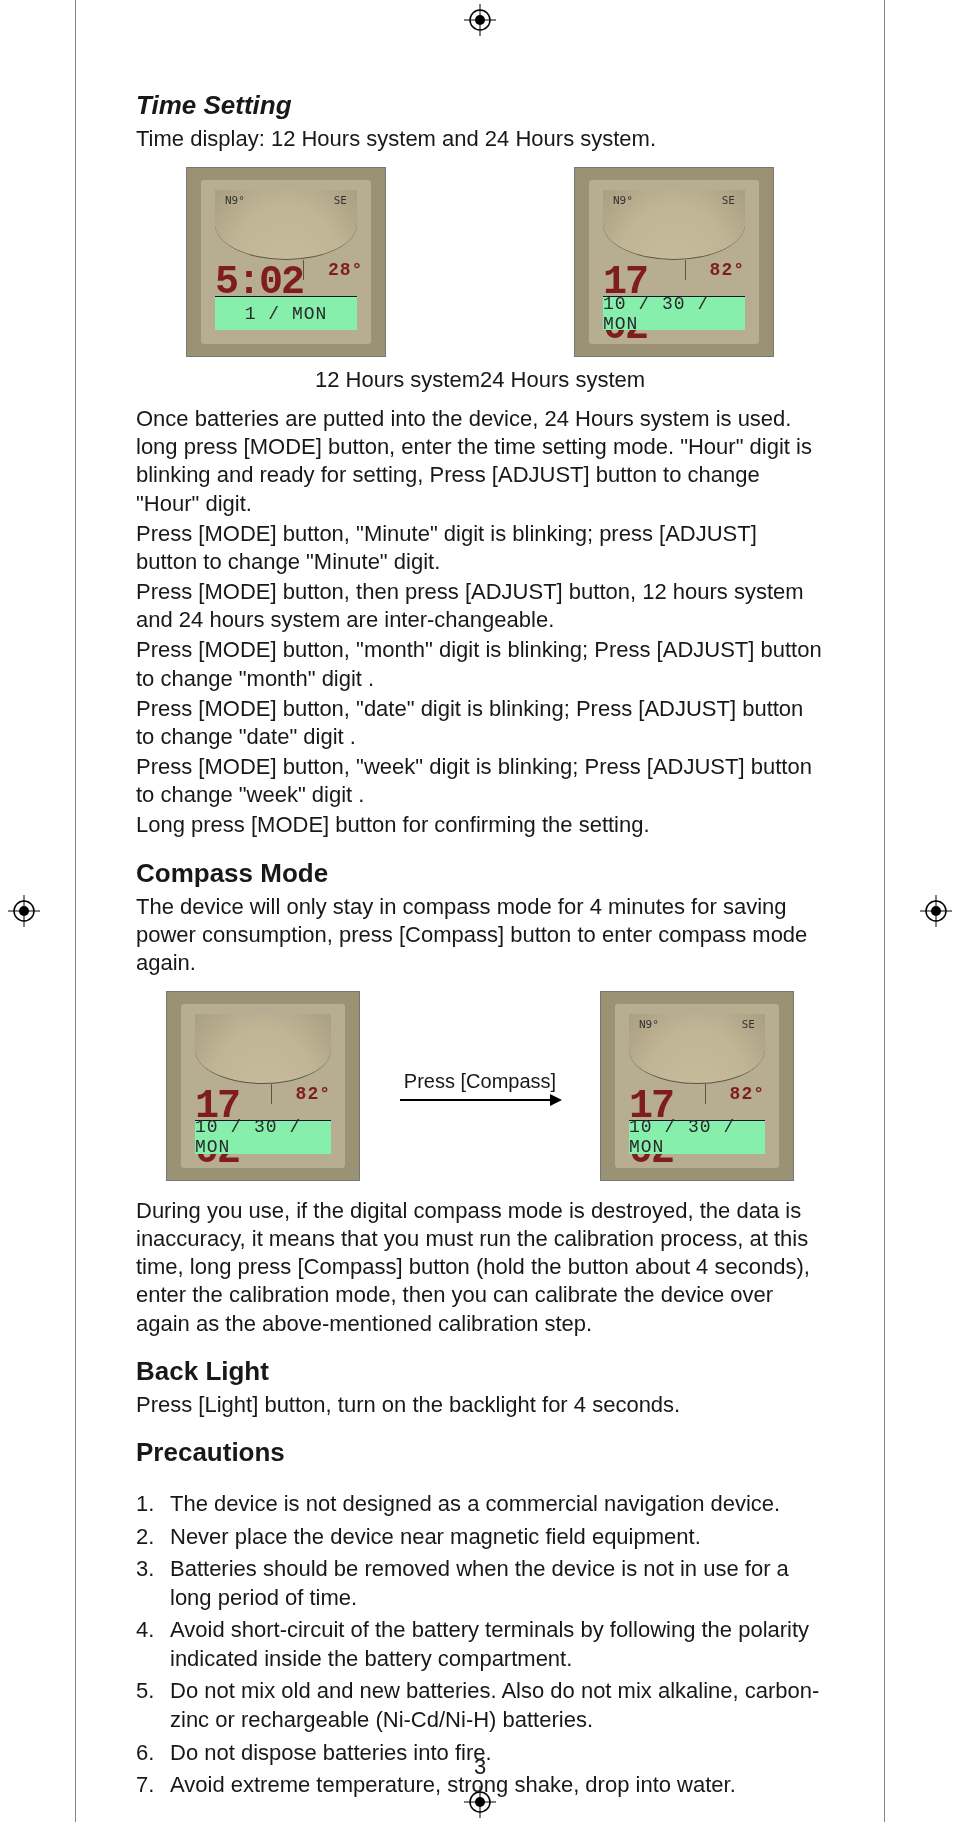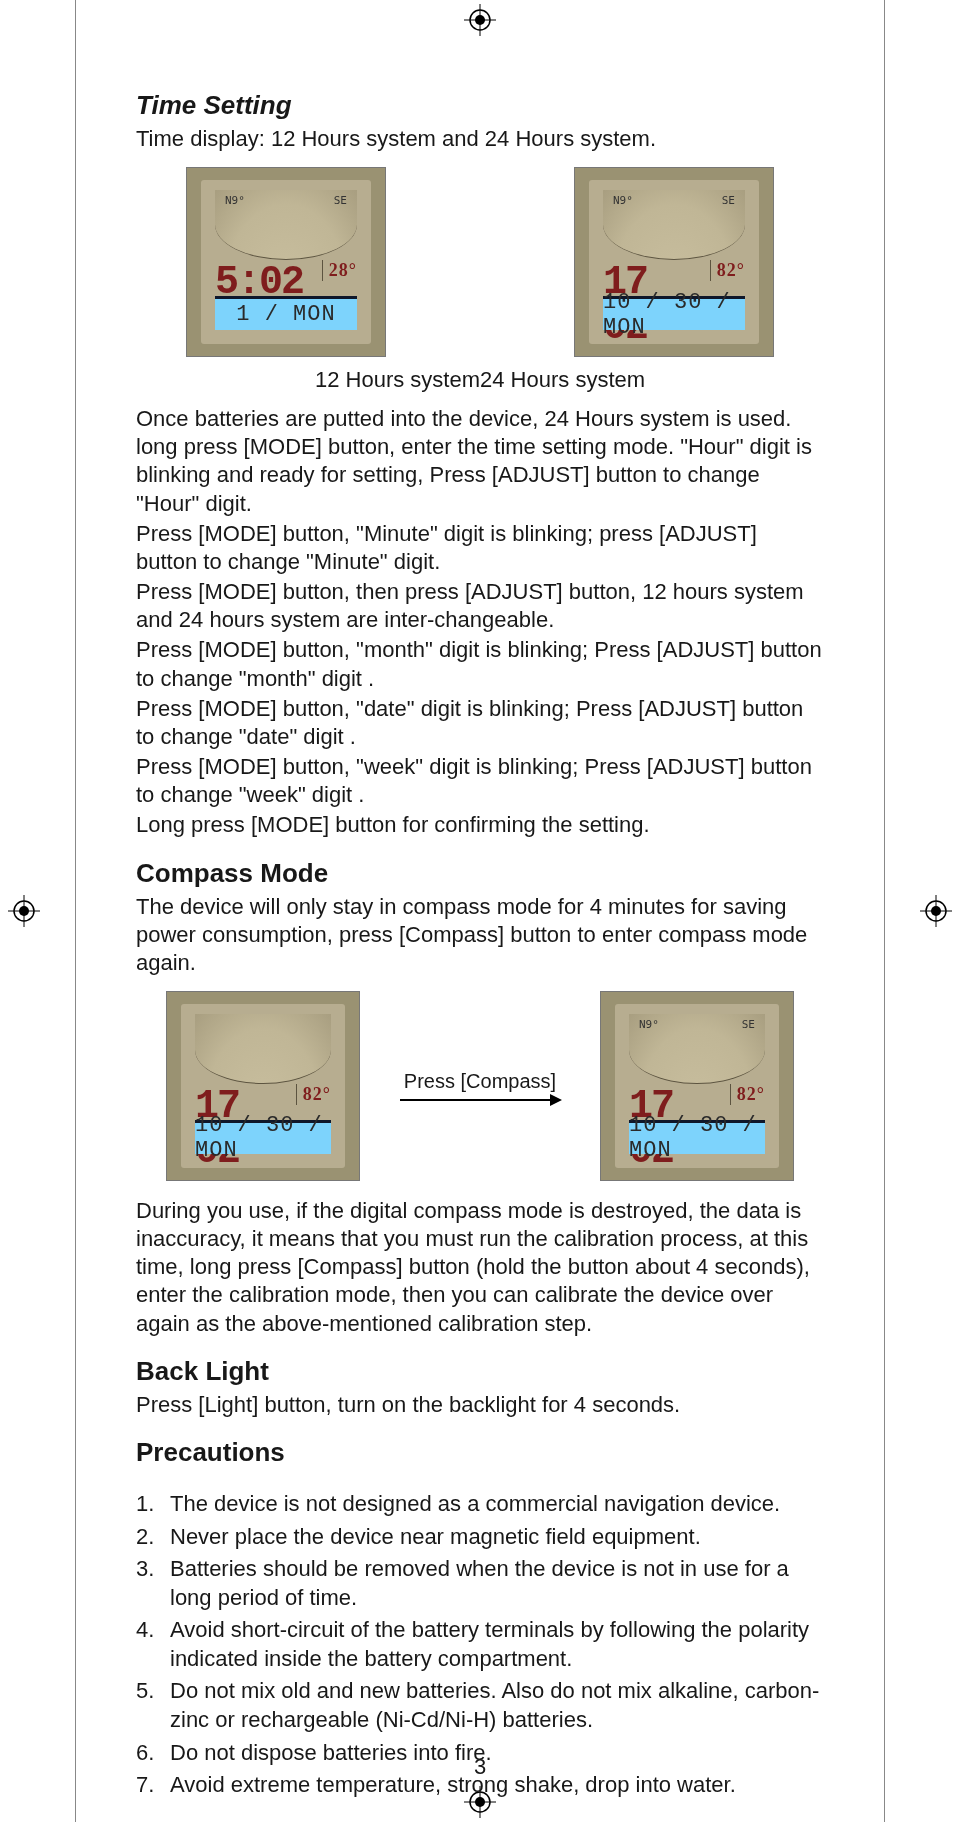--- a/index.html
+++ b/index.html
@@ -71,29 +71,29 @@
   }
   .lcd-row2 {
     position: absolute;
     top: 80px; left: 14px; right: 14px; height: 44px;
     display: flex; align-items: flex-start;
     font-family: "Courier New", monospace;
     font-size: 24px; font-weight: bold; color: #7f1d1d;
     letter-spacing: 1px;
   }
   .lcd-row2 .big { font-size: 40px; letter-spacing: -2px; flex: 1; }
-  .lcd-row2 .small { font-size: 18px; border-left:1px solid #5c5440; padding-left:6px;font-family:Liberation Serif, serif;}
+  .lcd-row2 .small { font-size: 18px; border-left:1px solid #5c5440; padding-left:24px;}
   .lcd-row3 {
     position: absolute;
     bottom: 14px; left: 14px; right: 14px; height: 34px;
     display:flex; align-items:center; justify-content:center;
     font-family: "Courier New", monospace;
-    font-size: 22px; color: #2a2a2a; letter-spacing: 1px;
-    border-top: 3px solid #0f172a;
-    background: #7dd3fc;
+    font-size: 18px; color: #2a2a2a; letter-spacing: 1px;
+    border-top: 1px solid #0f172a;
+    background: #86efac;
   }
   .caption-row {
     display: flex;
     justify-content: center;
     margin: 0 40px 12px 40px;
     font-size: 22px;
   }
   .mid-col {
     display: flex;
     flex-direction: column;

